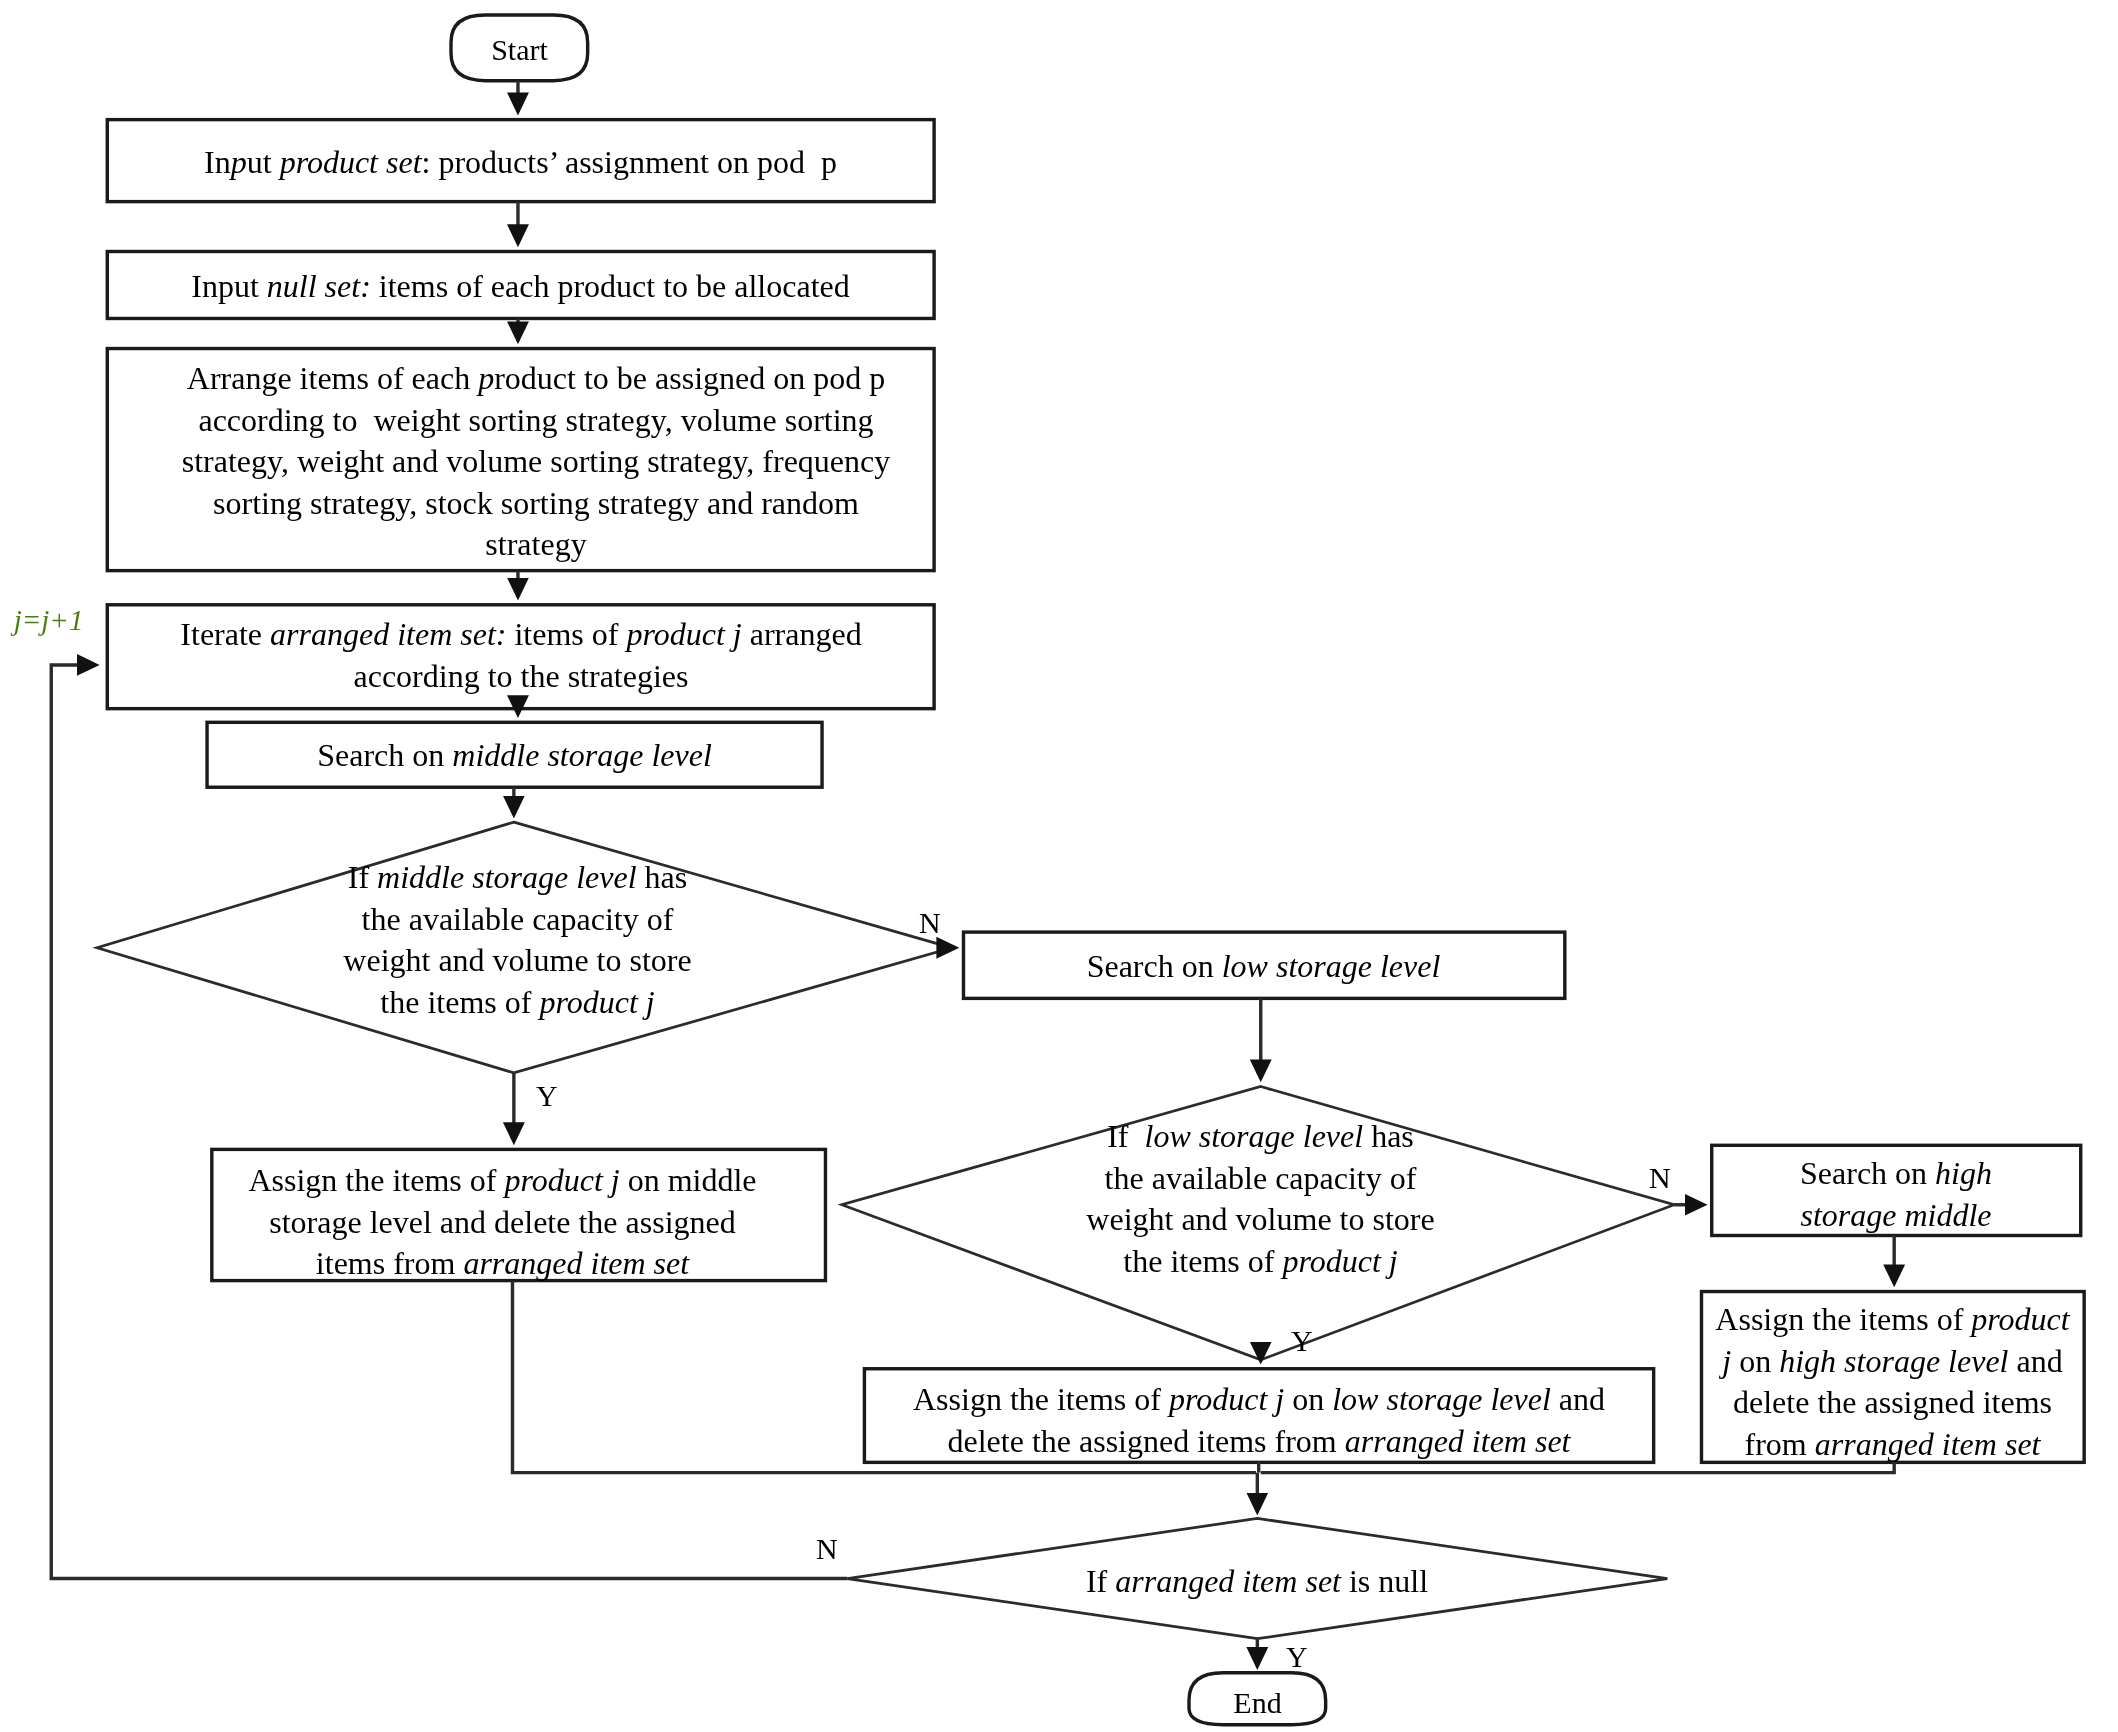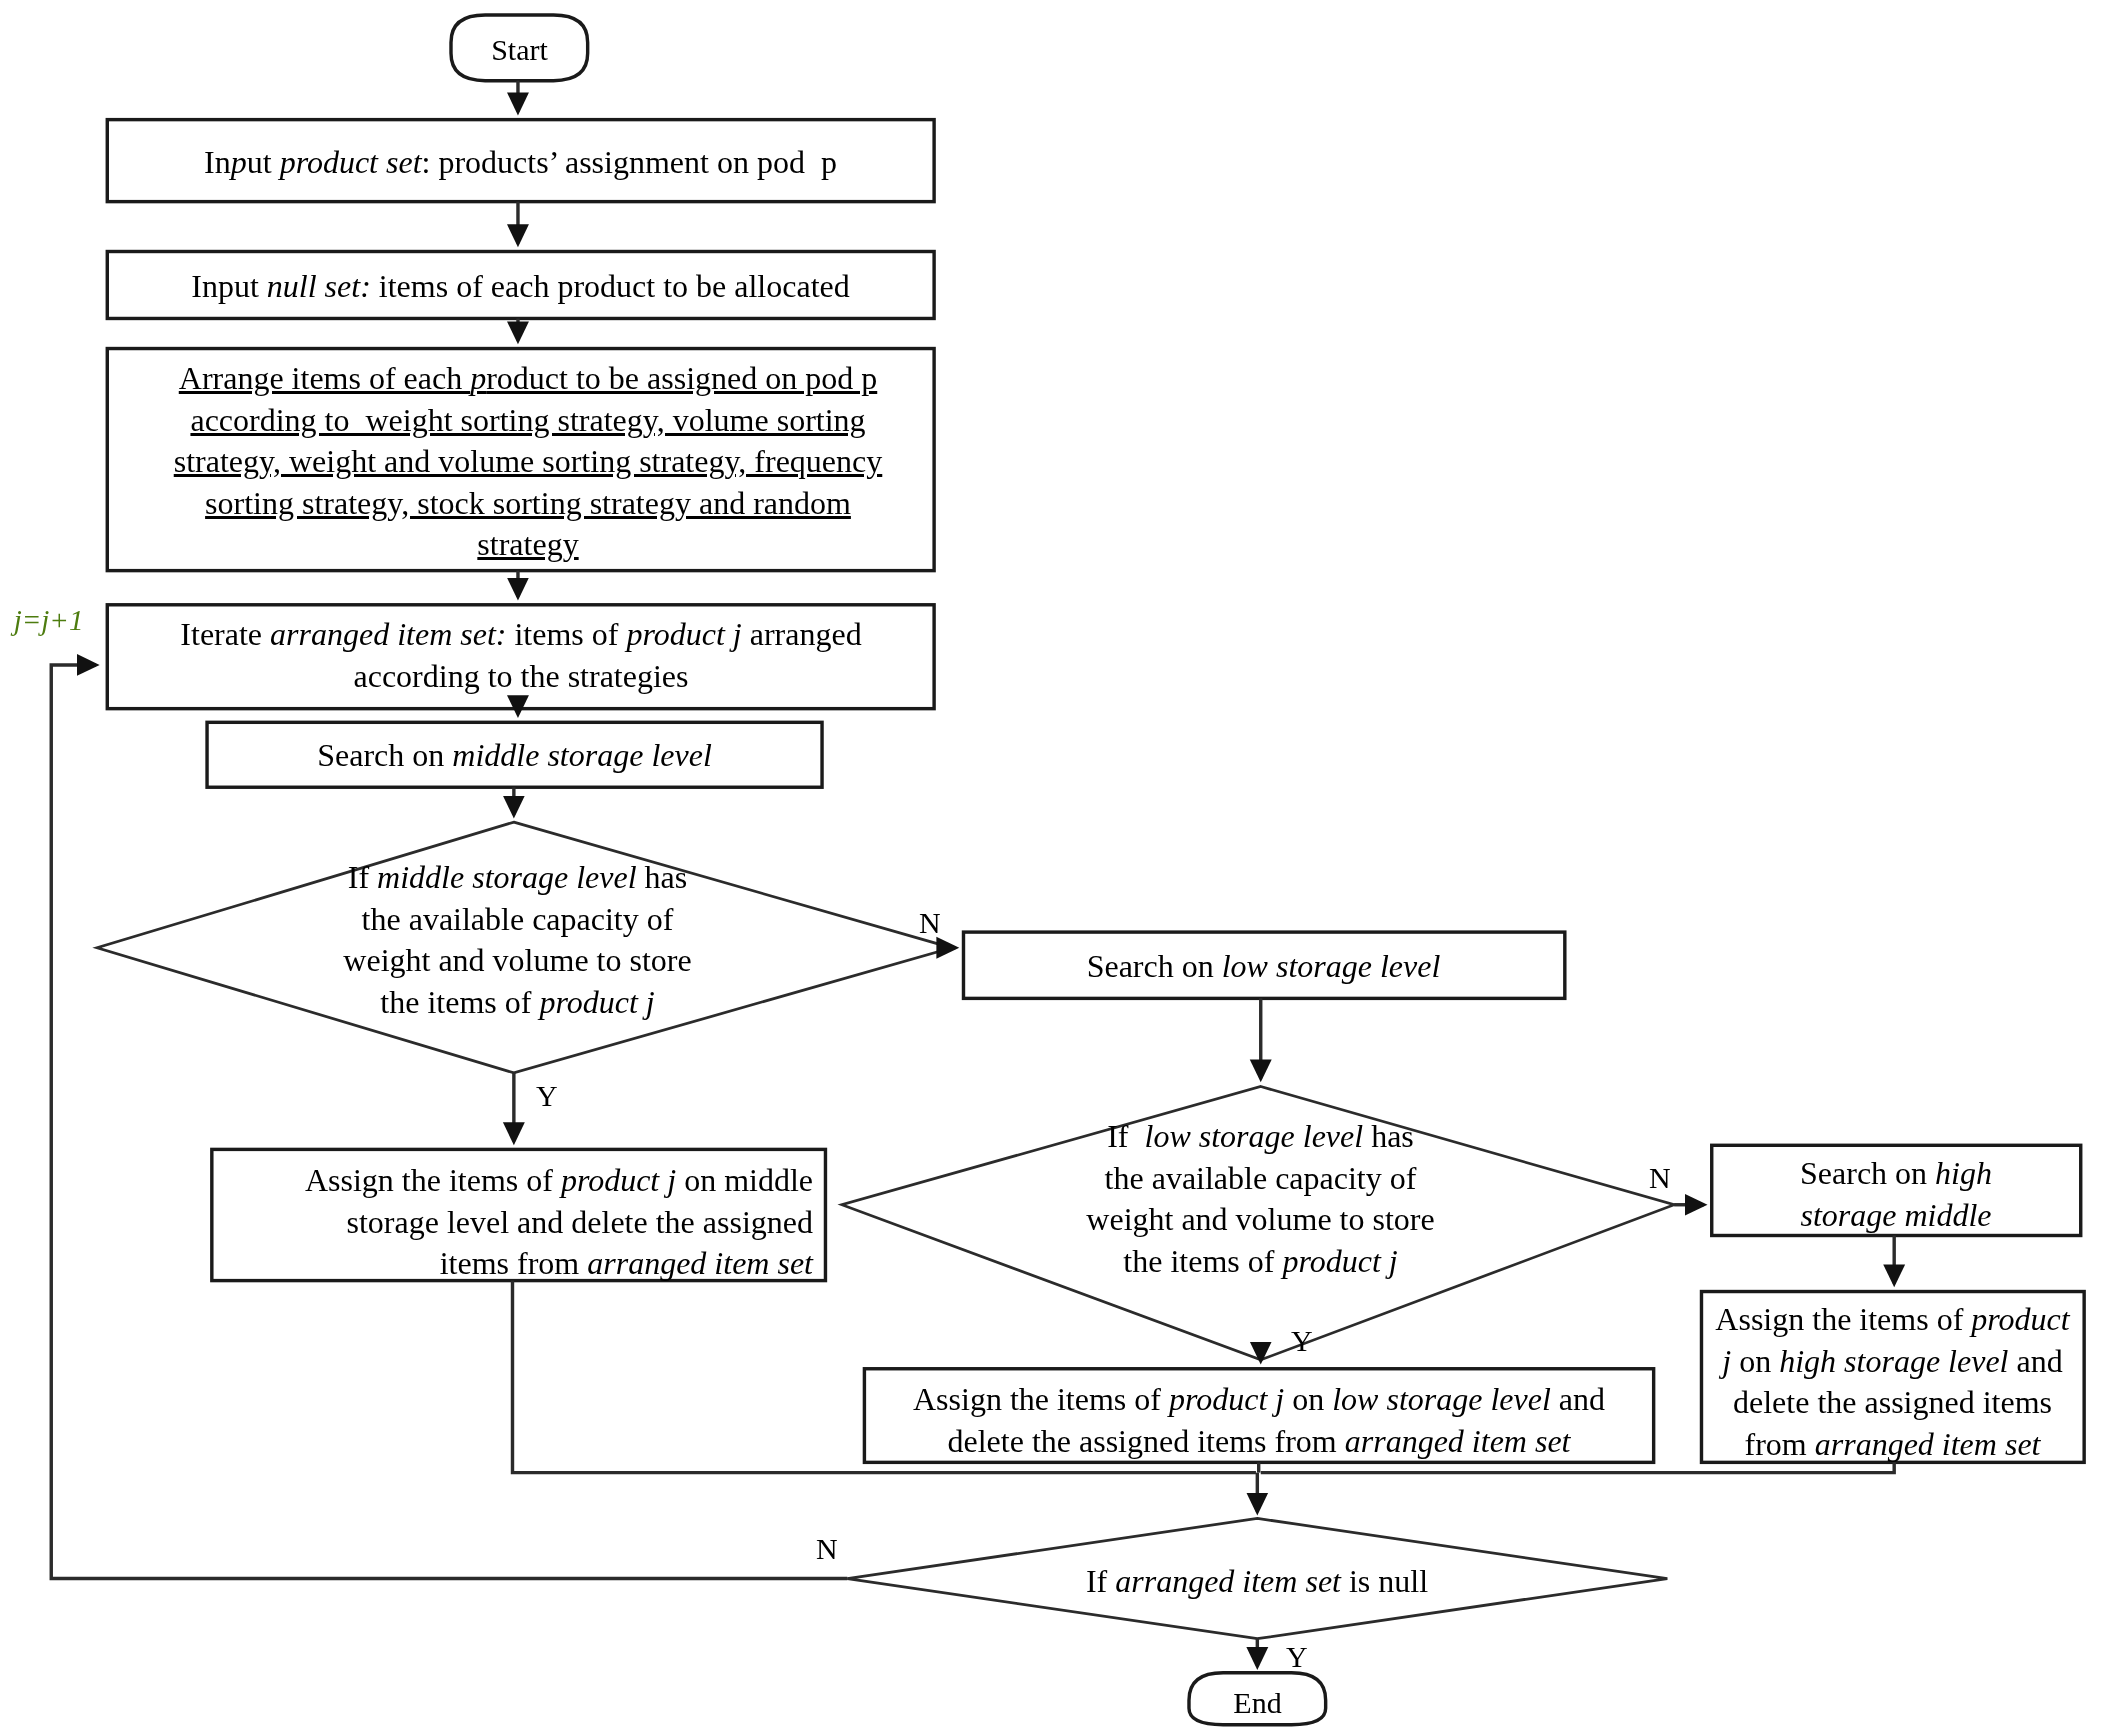--- a/index.html
+++ b/index.html
@@ -154,37 +154,37 @@
     <path class="conn" d="M 1240 2310 L 75 2310 L 75 973 L 140 973" marker-end="url(#arrow)"></path>
 
   </svg>
 
   <div class="node-text t-size-term" style="left:451px; top:30px; width:137px;">Start</div>
 
   <div class="node-text t-size-main" style="left:107px; top:142px; width:827px;">In<em>p</em>ut <em>product set</em>: products’ assignment on pod  p</div>
 
   <div class="node-text t-size-main" style="left:107px; top:266px; width:827px;">Input <em>null set:</em> items of each product to be allocated</div>
 
-  <div class="node-text t-size-main" style="left:120px; top:358px; width:816px;text-decoration:underline;">Arrange items of each <em>p</em>roduct to be assigned on pod p
+  <div class="node-text t-size-main" style="left:128px; top:358px; width:816px;">Arrange items of each <em>p</em>roduct to be assigned on pod p
 according to  weight sorting strategy, volume sorting
 strategy, weight and volume sorting strategy, frequency
 sorting strategy, stock sorting strategy and random
 strategy</div>
 
   <div class="node-text t-size-main" style="left:113px; top:614px; width:816px;font-family:Liberation Serif, serif;">Iterate <em>arranged item set:</em> items of <em>product j</em> arranged
 according to the strategies</div>
 
   <div class="node-text t-size-main" style="left:207px; top:735px; width:615px;">Search on <em>middle storage level</em></div>
 
   <div class="node-text t-size-main" style="left:268px; top:857px; width:499px;">If <em>middle storage level</em> has
 the available capacity of
 weight and volume to store
 the items of <em>product j</em></div>
 
-  <div class="node-text t-size-main" style="left:208px; top:1160px; width:605px;text-align:right;">Assign the items of <em>product j</em> on middle
+  <div class="node-text t-size-main" style="left:200px; top:1160px; width:605px;">Assign the items of <em>product j</em> on middle
 storage level and delete the assigned
 items from <em>arranged item set</em></div>
 
   <div class="node-text t-size-main" style="left:963px; top:946px; width:601px;">Search on <em>low storage level</em></div>
 
   <div class="node-text t-size-main" style="left:1011px; top:1116px; width:499px;">If  <em>low storage level</em> has
 the available capacity of
 weight and volume to store
 the items of <em>product j</em></div>
 

